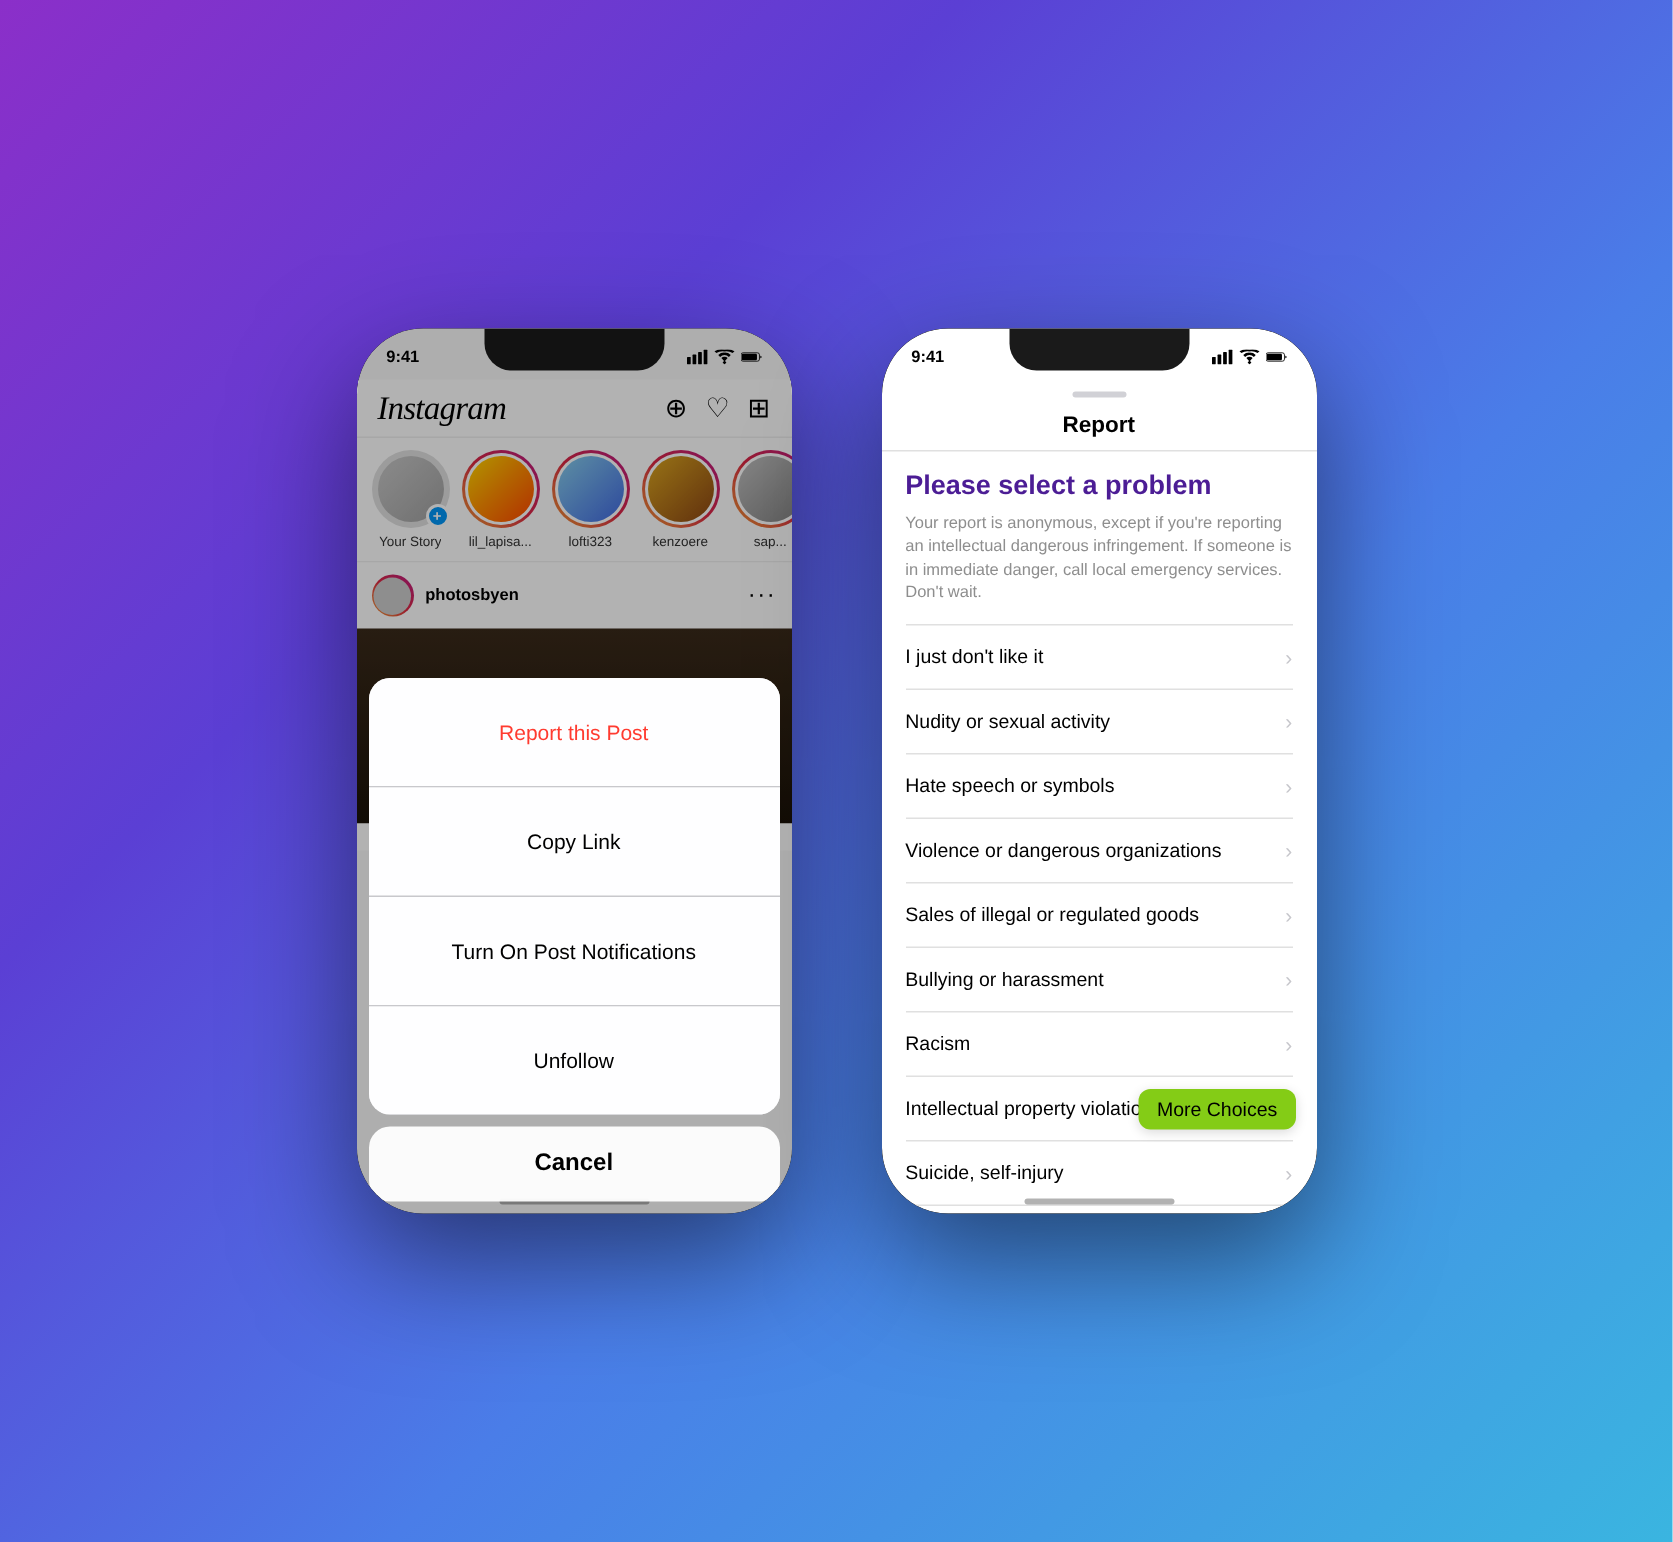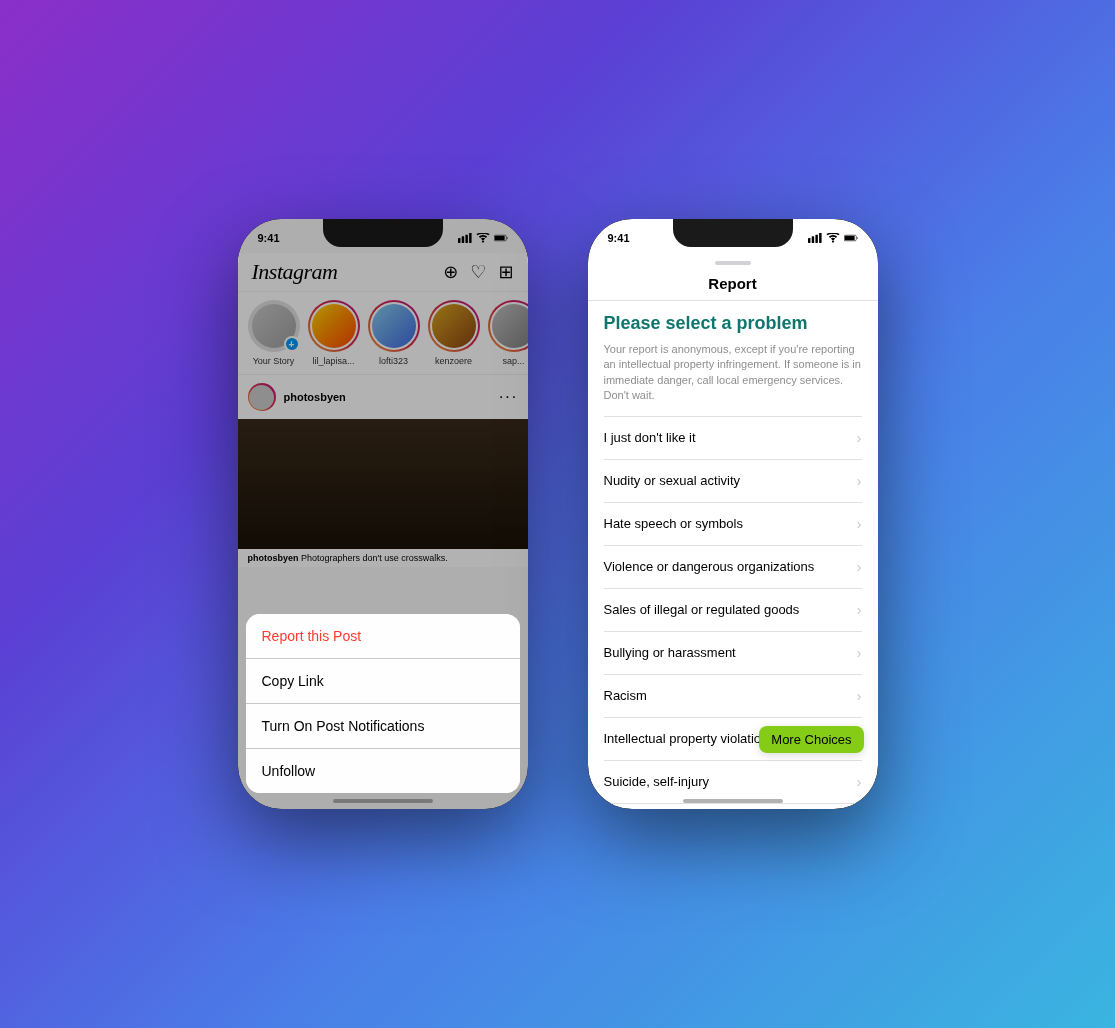--- a/index.html
+++ b/index.html
@@ -289,24 +289,24 @@
     }
 
     .action-sheet-main {
       background: #f2f2f7;
       border-radius: 14px;
       overflow: hidden;
       margin-bottom: 8px;
     }
 
     .action-item {
-      padding: 14px 16px;
+      padding: 28px 16px;
       font-size: 14px;
       color: #000;
-      text-align: left;
+      text-align: center;
       border-bottom: 0.5px solid #c8c8cc;
       background: rgba(255,255,255,0.9);
       cursor: pointer;
     }
 
     .action-item:last-child {
       border-bottom: none;
     }
 
     .action-item.red {
@@ -357,21 +357,21 @@
     }
 
     .report-content {
       padding: 12px 16px 0;
     }
 
     .report-heading {
       font-size: 18px;
       font-weight: 600;
       margin-bottom: 8px;
-      color: #0f766e;
+      color: #4c1d95;
     }
 
     .report-desc {
       font-size: 11px;
       color: #8e8e8e;
       line-height: 1.4;
       margin-bottom: 12px;
     }
 
     .report-options {
@@ -535,20 +535,21 @@
 
     <div class="action-sheet-overlay"></div>
 
     <div class="action-sheet">
       <div class="action-sheet-main">
         <div class="action-item red">Report this Post</div>
         <div class="action-item">Copy Link</div>
         <div class="action-item">Turn On Post Notifications</div>
         <div class="action-item">Unfollow</div>
       </div>
+      <div class="action-cancel">Cancel</div>
     </div>
 
     <div class="home-indicator"></div>
   </div>
 </div>
 
 <div class="phone">
   <div class="phone-screen right-screen">
     <div class="notch"></div>
 
@@ -573,21 +574,21 @@
     </div>
 
     <div class="report-handle">
       <div class="handle-bar"></div>
     </div>
 
     <div class="report-title">Report</div>
 
     <div class="report-content">
       <div class="report-heading">Please select a problem</div>
-      <div class="report-desc">Your report is anonymous, except if you're reporting an intellectual property infringement. If someone is in immediate danger, call local emergency services. Don't wait.</div>
+      <div class="report-desc">Your report is anonymous, except if you're reporting an intellectual dangerous infringement. If someone is in immediate danger, call local emergency services. Don't wait.</div>
 
       <div class="report-options">
         <div class="report-option">
           <span class="report-option-text">I just don't like it</span>
           <span class="report-option-chevron">›</span>
         </div>
         <div class="report-option">
           <span class="report-option-text">Nudity or sexual activity</span>
           <span class="report-option-chevron">›</span>
         </div>

